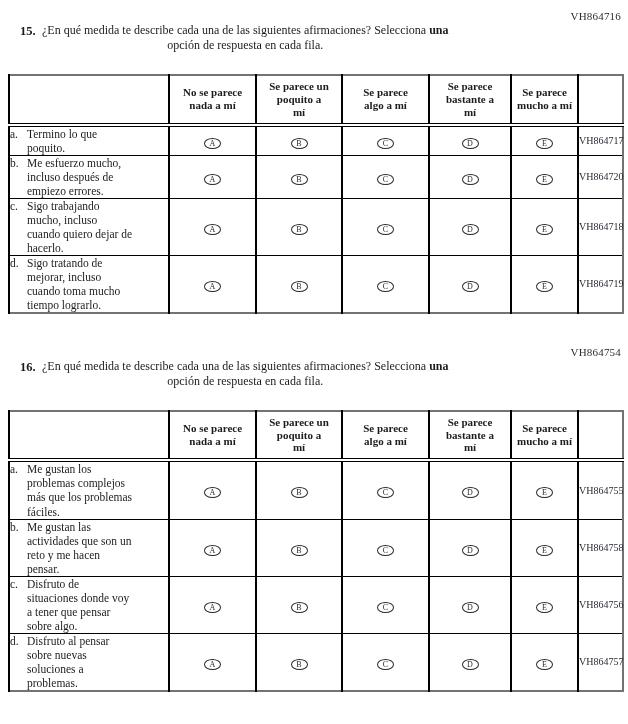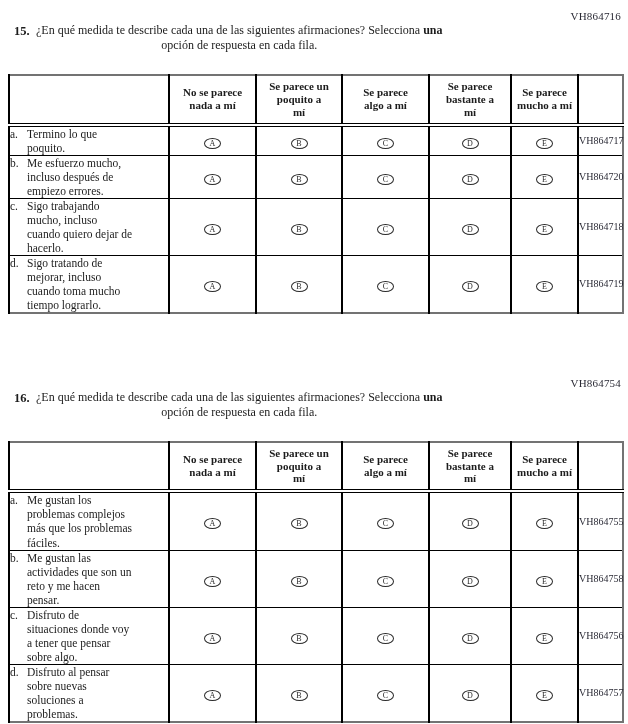--- a/index.html
+++ b/index.html
@@ -15,21 +15,21 @@
   .question-section { position: relative; }
   .item-code-top {
     text-align: right;
     font-size: 11px;
     letter-spacing: 0.2px;
     padding-right: 7px;
     color: #2a2a35;
   }
   .question-line {
     display: flex;
-    padding-left: 14px;
+    padding-left: 20px;
     padding-right: 40px;
     margin-top: 1px;
   }
   .qnum {
     font-weight: bold;
     font-size: 12.5px;
     flex: 0 0 22px;
     line-height: 1.28;
   }
   .qtext {
@@ -81,21 +81,21 @@
     color: #2a2a2a;
   }
   td.code-cell {
     text-align: center;
     vertical-align: middle;
     font-size: 10px;
     color: #2a2a35;
     padding: 0 1px;
   }
   .section-15 { padding-top: 10px; }
-  .section-16 { margin-top: 63px; font-family: Liberation Serif, serif; }
+  .section-16 { margin-top: 32px; font-family: Liberation Serif, serif; }
 </style>
 </head>
 <body>
 
 <section class="question-section section-15">
   <div class="item-code-top">VH864716</div>
   <div class="question-line">
     <span class="qnum">15.</span>
     <p class="qtext"><span>¿En qué medida te describe cada una de las siguientes afirmaciones? Selecciona </span><b>una</b><br>
       <span>opción de respuesta en cada fila.</span></p>

